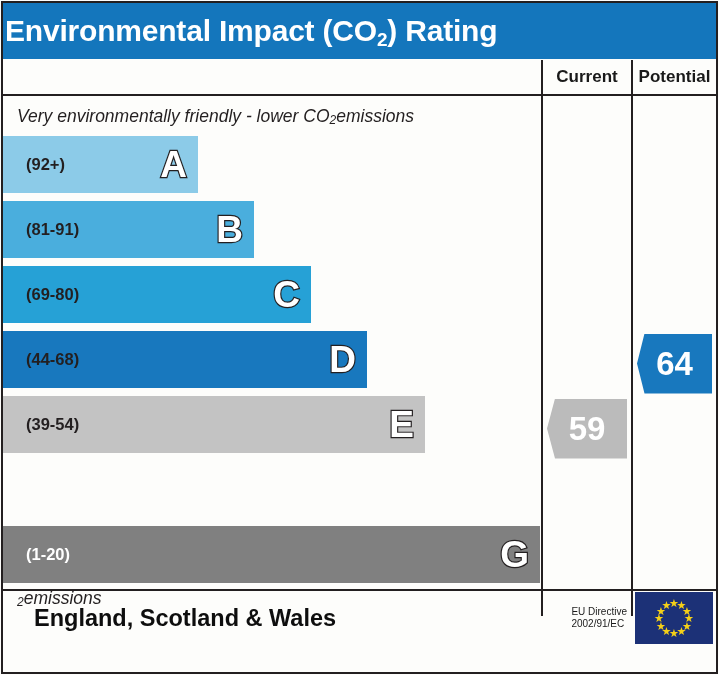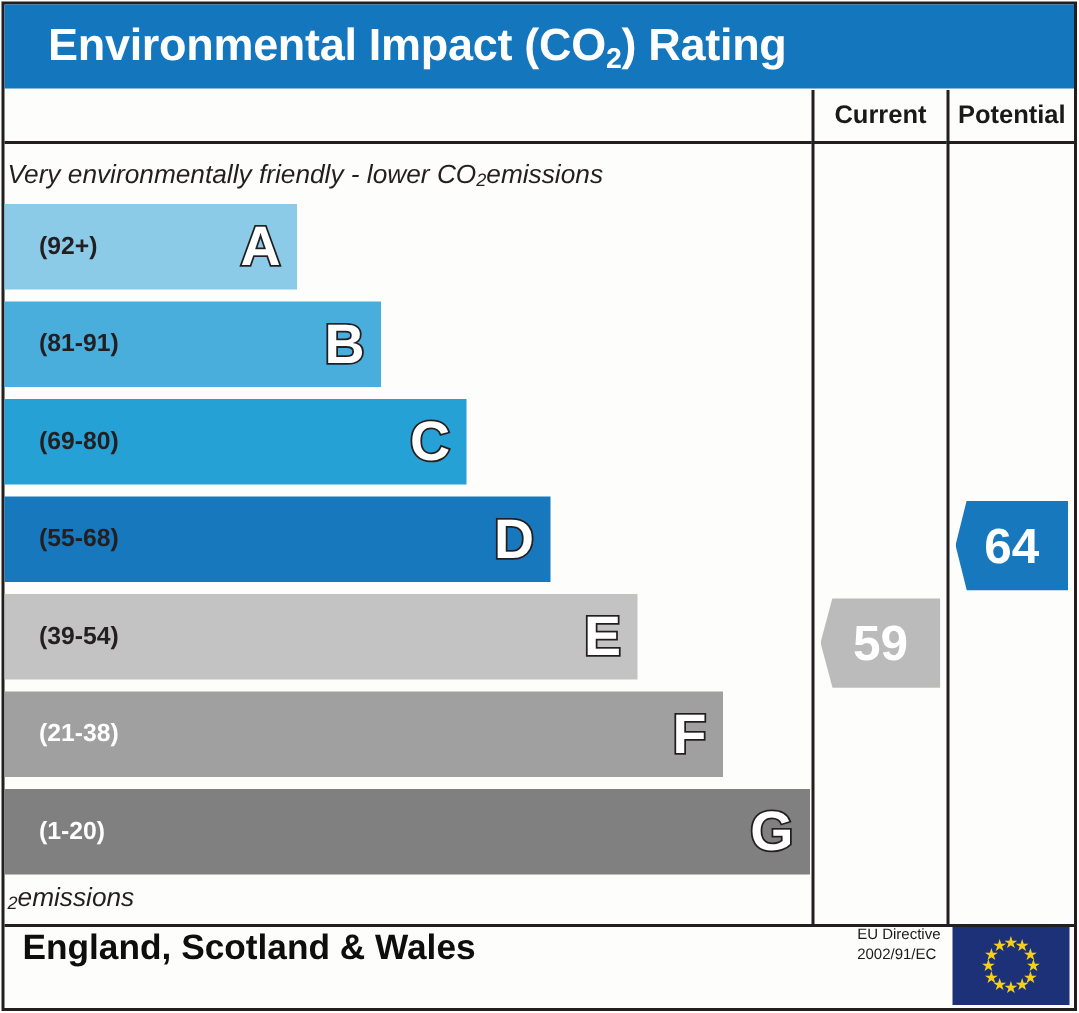--- a/index.html
+++ b/index.html
@@ -36,21 +36,21 @@
     background: #1476bc;
     box-sizing: border-box;
     display: flex;
     align-items: center;
   }
   .titlebar .title {
     color: #ffffff;
     font-size: 30px;
     font-weight: bold;
     letter-spacing: -0.2px;
-    padding-left: 29px;
+    padding-left: 2px;
     line-height: 1;
     white-space: nowrap;
   }
   .titlebar .title sub {
     font-size: 19px;
     vertical-align: baseline;
     position: relative;
     top: 5px;
   }
 
@@ -87,21 +87,21 @@
   .caption {
     position: absolute;
     left: 3px;
     width: 538px;
     height: 36px;
     display: flex;
     align-items: center;
     font-size: 17.5px;
     font-style: italic;
     color: #231f20;
-    padding-left: 2px;
+    padding-left: 14px;
     box-sizing: border-box;
     white-space: nowrap;
   }
   .caption sub {
     font-size: 12px;
     vertical-align: baseline;
     position: relative;
     top: 4px;
   }
   .caption.top    { top: 98px; }
@@ -154,26 +154,28 @@
     font-size: 33px;
     font-weight: bold;
     line-height: 1;
     clip-path: polygon(10% 0%, 100% 0%, 100% 100%, 10% 100%, 0% 50%);
   }
 
   
   .footer {
     position: absolute;
     left: 3px;
-    top: 616px;
+    top: 589px;
     width: 713px;
     height: 56px;
     border-top: 2px solid #231f20;
     box-sizing: border-box;
     display: flex;
+    align-items: center;
+    padding-left: 19px;
   }
   .footer .region {
     font-size: 23.5px;
     font-weight: bold;
     color: #0e0e0e;
     padding-left: 12px;
     white-space: nowrap;
   }
   .footer .spacer { flex: 1 1 auto; }
   .footer .directive {
@@ -238,30 +240,26 @@
       </div>
       <div class="band" style="top: 65px; width: 251px; background: rgb(74, 174, 221);">
         <span class="range" style="color: rgb(35, 31, 32);">(81-91)</span>
         <span class="letter">B</span>
       </div>
       <div class="band" style="top: 130px; width: 308px; background: rgb(38, 161, 214);">
         <span class="range" style="color: rgb(35, 31, 32);">(69-80)</span>
         <span class="letter">C</span>
       </div>
       <div class="band" style="top: 195px; width: 364px; background: rgb(24, 120, 190);">
-        <span class="range" style="color: rgb(35, 31, 32);">(55-68)</span>
+        <span class="range" style="color: rgb(35, 31, 32);">(44-68)</span>
         <span class="letter">D</span>
       </div>
       <div class="band" style="top: 260px; width: 422px; background: rgb(195, 195, 195);">
         <span class="range" style="color: rgb(35, 31, 32);">(39-54)</span>
         <span class="letter">E</span>
-      </div>
-      <div class="band" style="top: 325px; width: 479px; background: rgb(160, 160, 160);">
-        <span class="range" style="color: rgb(255, 255, 255);">(21-38)</span>
-        <span class="letter">F</span>
       </div>
       <div class="band" style="top: 390px; width: 537px; background: rgb(128, 128, 128);">
         <span class="range" style="color: rgb(255, 255, 255); text-align: right;">(1-20)</span>
         <span class="letter">G</span>
       </div>
     </div>
 
   <div class="caption bottom">
       <sub>2</sub>
       <span> emissions</span>

